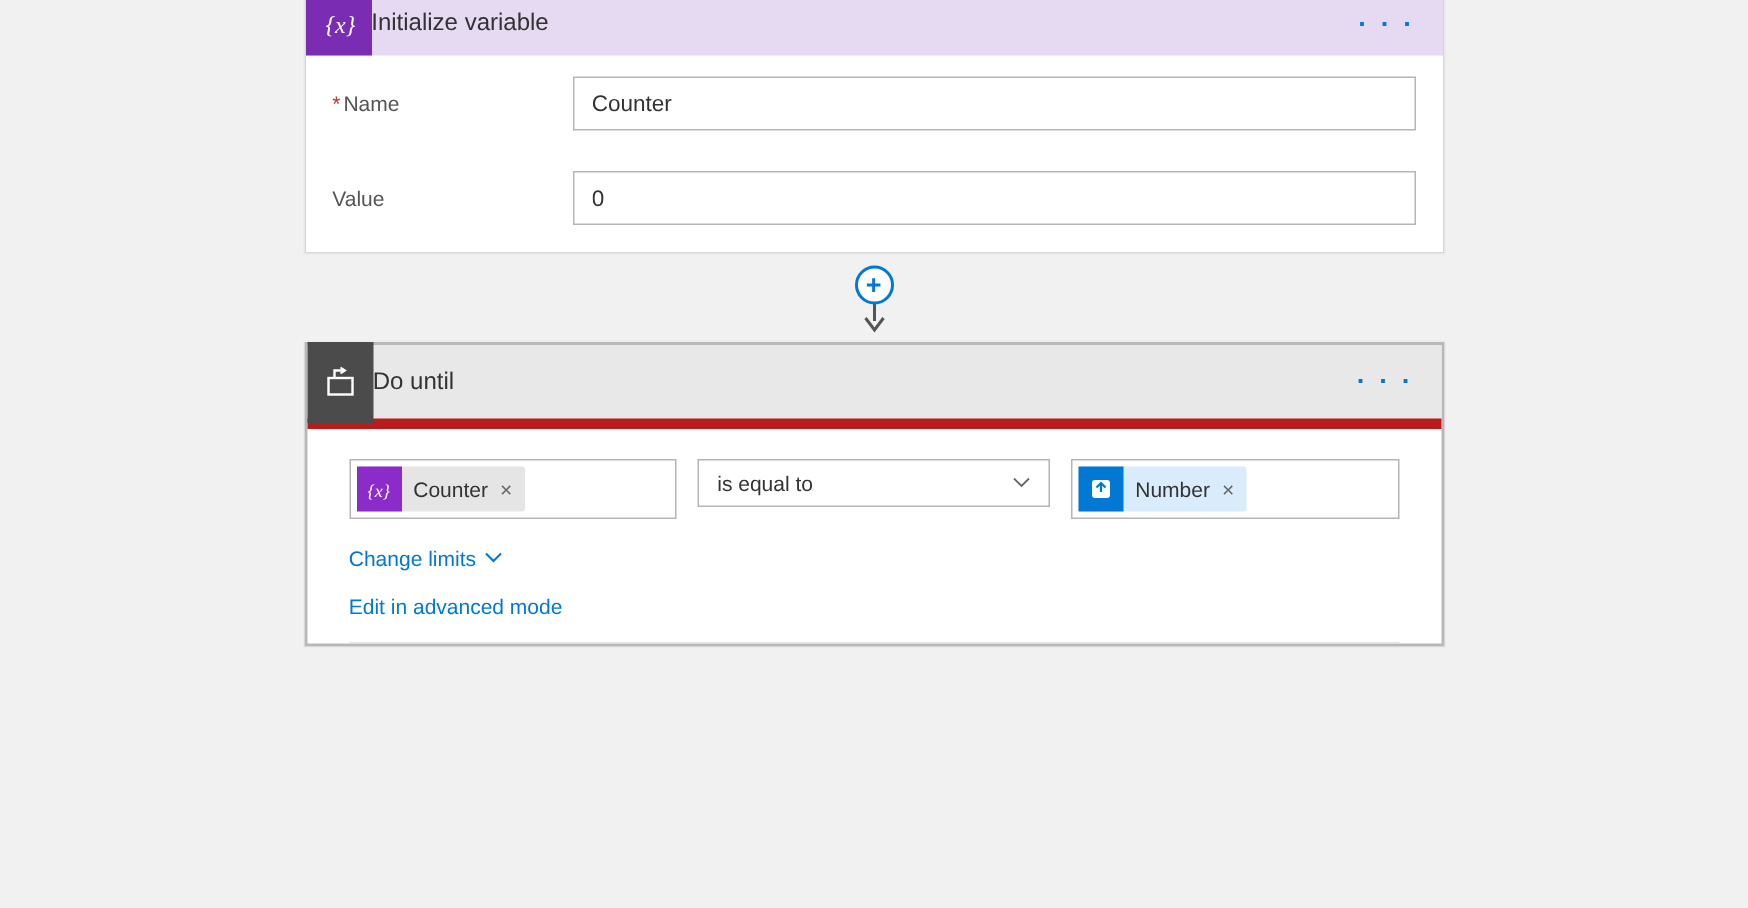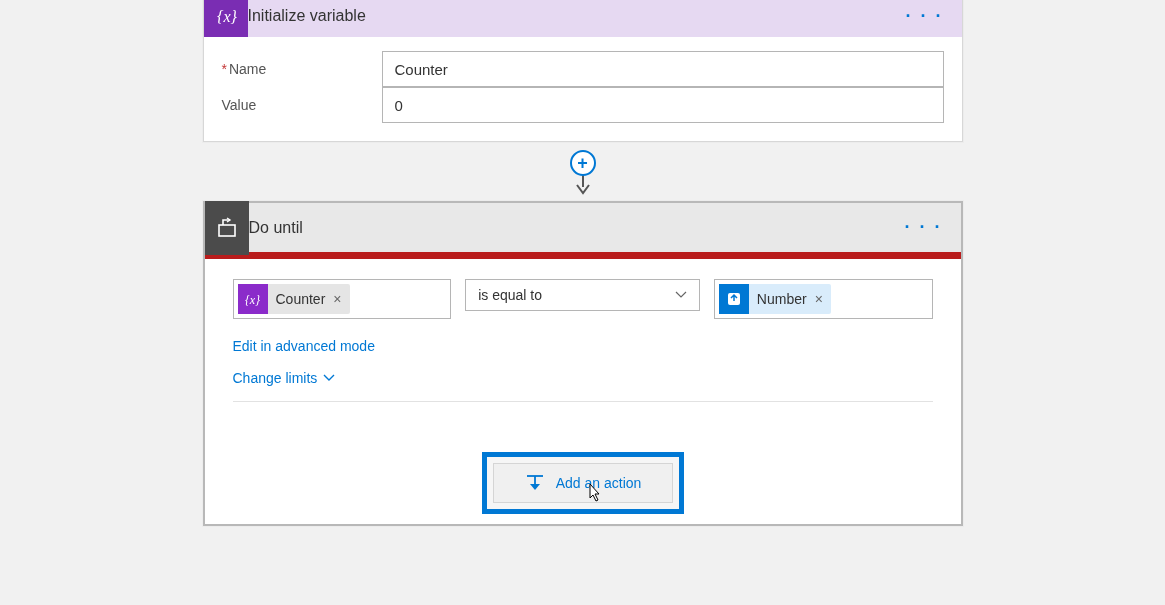--- a/index.html
+++ b/index.html
@@ -60,21 +60,21 @@
       cursor: pointer;
       padding: 0 6px;
       font-weight: bold;
     }
     .card-body {
       padding: 14px 18px 18px 18px;
     }
     .form-row {
       display: flex;
       align-items: center;
-      margin-bottom: 0;
+      margin-bottom: 27px;
     }
     .form-row:last-child { margin-bottom: 0; justify-content: space-between; }
     .form-label {
       width: 160px;
       font-size: 14px;
       color: #555;
       flex-shrink: 0;
     }
     .required { color: #c43636; margin-right: 2px; }
     .form-input, .form-select {
@@ -301,42 +301,27 @@
                 <rect x="2" y="2" width="12" height="12" rx="2" fill="#fff"></rect>
                 <path d="M8 4 L8 10 M5 7 L8 4 L11 7" stroke="#0078d4" stroke-width="1.5" fill="none"></path>
               </svg>
             </div>
             <span class="token-label">Number</span>
             <span class="token-remove">×</span>
           </div>
         </div>
       </div>
       <div class="link-row">
-        <span class="link-text">Edit in advanced mode</span>
-      </div>
-      <div class="link-row">
         <span class="link-text">
           <span>Change limits</span>
           <svg class="chevron-down" width="12" height="12" viewBox="0 0 12 12">
               <path d="M1 3 L6 8 L11 3" stroke="#0078d4" stroke-width="1.4" fill="none"></path>
             </svg>
         </span>
       </div>
+      <div class="link-row">
+        <span class="link-text">Edit in advanced mode</span>
+      </div>
       <div class="divider"></div>
-      <div class="action-area">
-        <div class="highlight-box">
-          <div class="add-action-btn">
-            <svg width="22" height="22" viewBox="0 0 22 22">
-              <line x1="3" y1="4" x2="19" y2="4" stroke="#0078d4" stroke-width="1.8"></line>
-              <line x1="11" y1="4" x2="11" y2="15" stroke="#0078d4" stroke-width="1.8"></line>
-              <path d="M6 12 L11 18 L16 12 Z" fill="#0078d4"></path>
-            </svg>
-            <span>Add an action</span>
-            <svg class="cursor-overlay" viewBox="0 0 20 24">
-              <path d="M6 2 L6 16 L9 13 L12 19 L14 18 L11 12 L15 12 Z" fill="#fff" stroke="#000" stroke-width="1"></path>
-            </svg>
-          </div>
-        </div>
-      </div>
     </div>
   </div>
 
 </div>
 
 </body></html>

